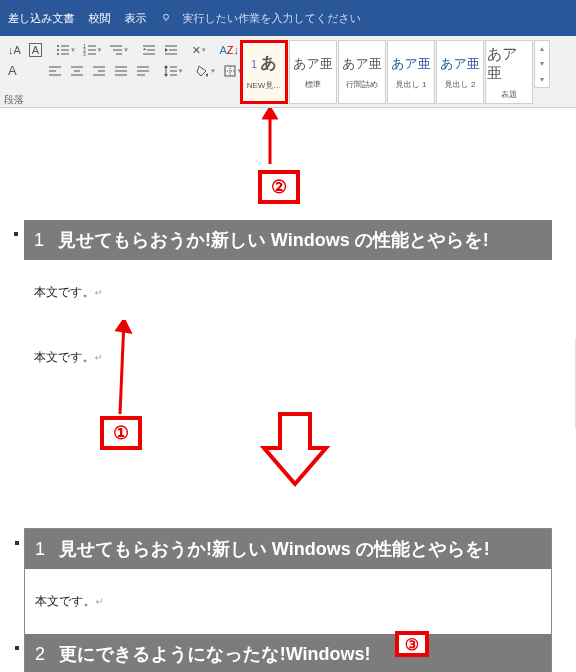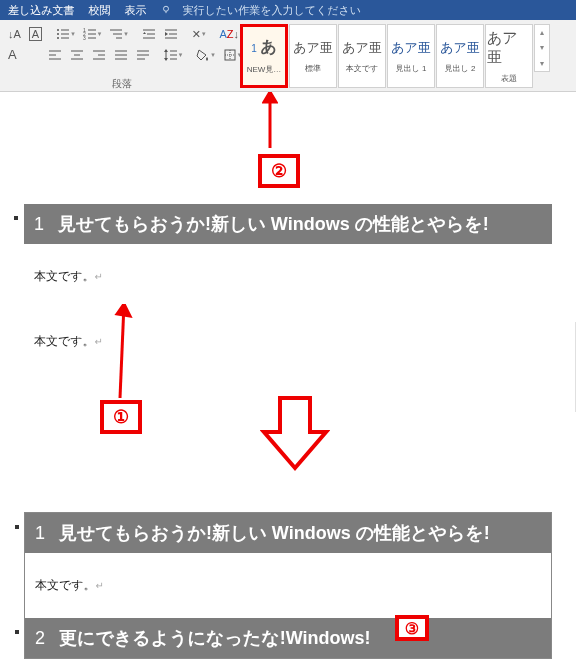--- a/index.html
+++ b/index.html
@@ -1,26 +1,26 @@
 <!DOCTYPE html>
 <html><head>
 <meta charset="utf-8">
 <style>
 *{margin:0;padding:0;box-sizing:border-box}
 body{font-family:'Meiryo','Yu Gothic UI',sans-serif;background:#fff;width:576px;overflow:hidden}
-.tabbar{background:#2a579a;height:20px;display:flex;align-items:center;padding:0 8px;gap:14px;color:#fff;font-size:11px}
+.tabbar{background:#2a579a;height:36px;display:flex;align-items:center;padding:0 8px;gap:14px;color:#fff;font-size:11px}
 .search{color:#d0dff0;display:flex;align-items:center;gap:12px}
 .ribbon{background:#f1f1f1;border-bottom:1px solid #d0d0d0;height:72px;display:flex;padding-top:4px}
 .paraicons{width:240px;display:flex;flex-direction:column;padding-left:4px}
 .irow{display:flex;align-items:center;height:22px}
 .ibtn{display:inline-flex;align-items:center;justify-content:center;height:20px;color:#555;font-size:11px;padding:0 4px}
 .ibtn .dd{font-size:7px;margin-left:1px;color:#888}
 .ibtn svg{width:14px;height:14px}
 .sep{width:1px;height:18px;background:#d8d8d8;margin:0 3px}
-.grplabel{text-align:center;font-size:10px;color:#666;margin-top:12px}
+.grplabel{text-align:left;font-size:10px;color:#666;margin-top:12px}
 .stylgrp{flex:1;display:flex;flex-direction:column}
 .styles{display:flex;gap:1px;padding-right:4px}
 .style{width:48px;height:64px;background:#fff;border:1px solid #d0d0d0;display:flex;flex-direction:column;align-items:center;justify-content:center;font-size:9px;color:#555;padding:1px;position:relative}
 .style.sel{border:2px solid #f6a724;background:#fff8ec}
 .style .prev{font-size:13px}
 .style .prev .pn{color:#3070c0;font-size:10px}
 .style .nm{font-size:8px;color:#555;margin-top:6px;white-space:nowrap;overflow:hidden;text-overflow:ellipsis;width:100%;text-align:center}
 .stylend{width:16px;height:48px;background:#fff;border:1px solid #d0d0d0;display:flex;flex-direction:column;justify-content:space-around;align-items:center;font-size:8px;color:#888}
 .canvas{background:#fff;position:relative;height:580px;overflow:hidden}
 .doc1{position:absolute;left:24px;top:112px;width:528px}
@@ -199,21 +199,21 @@
       <div class="style sel" style="border:3px solid #e00">
         <div class="prev"><span class="pn">1</span> <b style="font-size:16px">あ</b></div>
         <div class="nm">NEW見…</div>
       </div>
       <div class="style">
         <div class="prev">あア亜</div>
           <div class="nm">標準</div>
       </div>
       <div class="style">
         <div class="prev">あア亜</div>
-          <div class="nm">本文です</div>
+          <div class="nm">行間詰め</div>
       </div>
       <div class="style">
         <div class="prev" style="color:#2a579a">あア亜</div>
           <div class="nm">見出し 1</div>
       </div>
       <div class="style">
         <div class="prev" style="color:#2a579a">あア亜</div>
           <div class="nm">見出し 2</div>
       </div>
       <div class="style">

